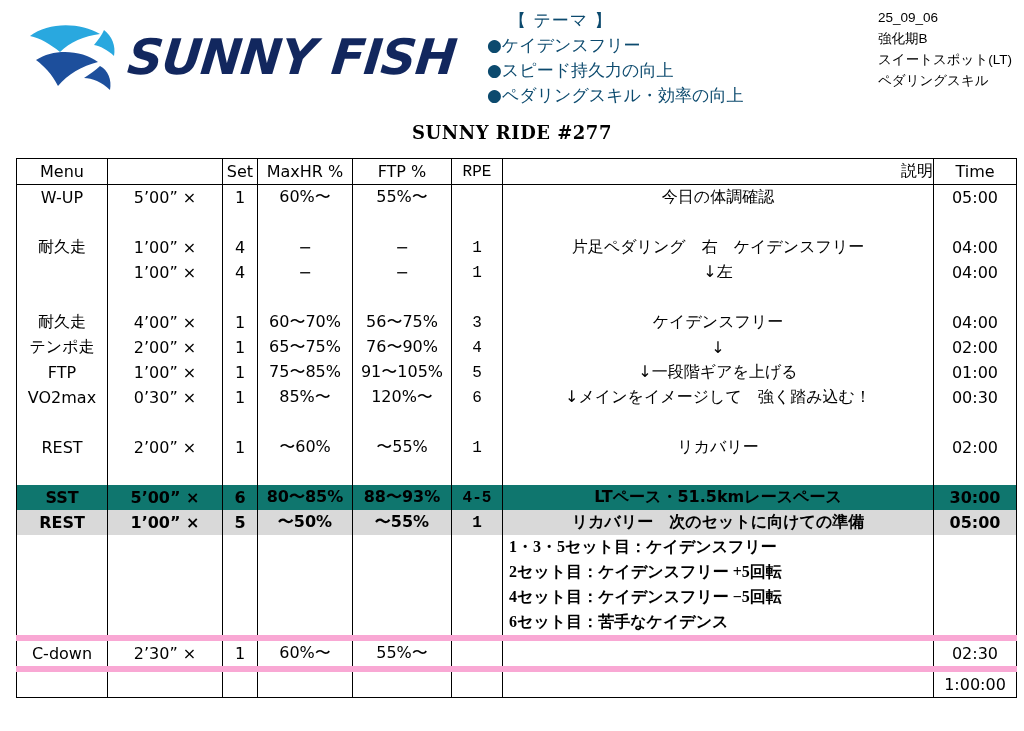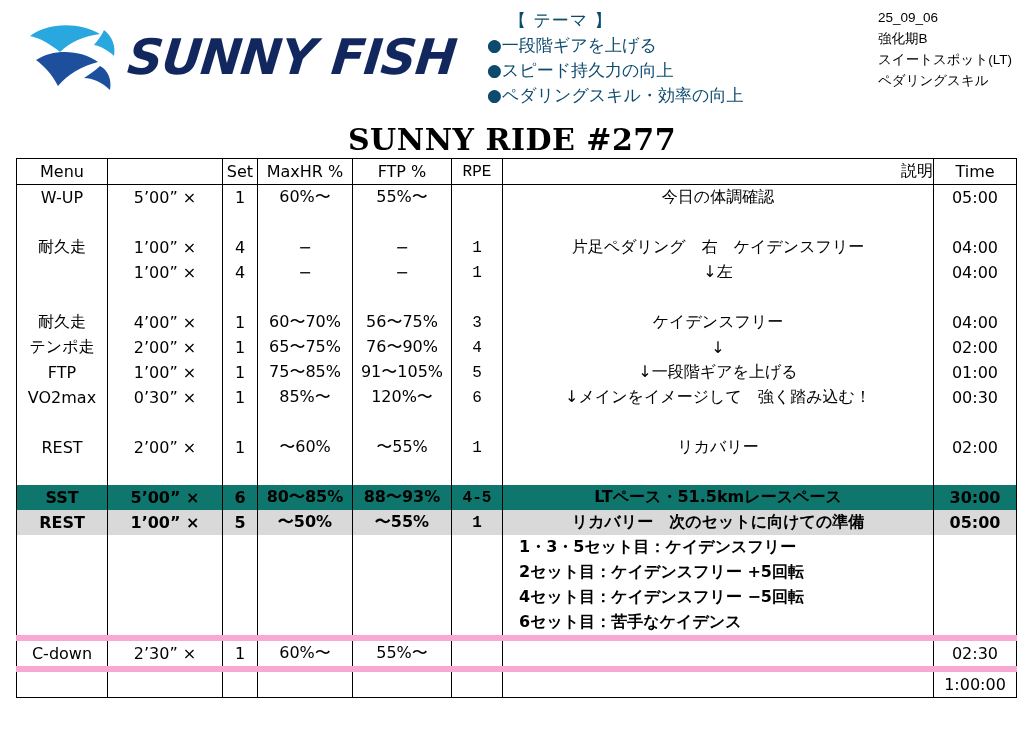--- a/index.html
+++ b/index.html
@@ -69,21 +69,21 @@
   }
 
   .ride-title {
     position: absolute;
     left: 0;
     right: 0;
     top: 122px;
     text-align: center;
     font-family: "DejaVu Serif", serif;
     font-weight: bold;
-    font-size: 30px;
+    font-size: 18px;
     letter-spacing: 0.5px;
   }
 
   
   table.ride {
     position: absolute;
     left: 16px;
     top: 158px;
     border-collapse: collapse;
     width: 992px;
@@ -119,21 +119,21 @@
     border-top: none;
     border-bottom: none;
   }
   table.ride tbody tr.rule-top td { border-top: 6px solid #f9a8d4; }
   table.ride tbody tr.rule-bot td { border-bottom: 1px solid #000; }
 
   tr.highlight-yellow td { background: #0f766e; font-weight: bold; }
   tr.highlight-gray td { background: #d9d9d9; font-weight: bold; }
 
   tr.note td { font-weight: bold; text-align: left; }
-  tr.note td.desc { padding-left: 16px; }
+  tr.note td.desc { padding-left: 6px; font-family: Liberation Serif, serif; }
 
   .footer-row td { height: 27px; }
   .footer-row td.c-time { text-align: center; }
 </style>
 </head>
 <body>
 
 <div class="header">
 
   <div class="logo-wrap">
@@ -143,21 +143,21 @@
         <path d="M78 10 C86 16, 90 26, 88 36 C82 30, 74 26, 68 25 C72 20, 76 15, 78 10 Z" fill="#29a8df"></path>
         <path d="M10 40 C28 28, 56 30, 72 42 C56 46, 42 54, 32 66 C26 54, 18 46, 10 40 Z" fill="#1d4f9c"></path>
         <path d="M74 46 C82 50, 86 60, 84 70 C76 62, 66 58, 58 58 C64 54, 70 50, 74 46 Z" fill="#1d4f9c"></path>
       </svg>
     </div>
     <div class="logo-text">SUNNY FISH</div>
   </div>
 
   <div class="theme-block">
     <div class="theme-title">【 テーマ 】</div>
-    <div>●一段階ギアを上げる</div>
+    <div>●ケイデンスフリー</div>
     <div>●スピード持久力の向上</div>
     <div>●ペダリングスキル・効率の向上</div>
   </div>
 
   <div class="meta-block">
     <div>25_09_06</div>
     <div>強化期B</div>
     <div>スイートスポット(LT)</div>
     <div>ペダリングスキル</div>
   </div>

